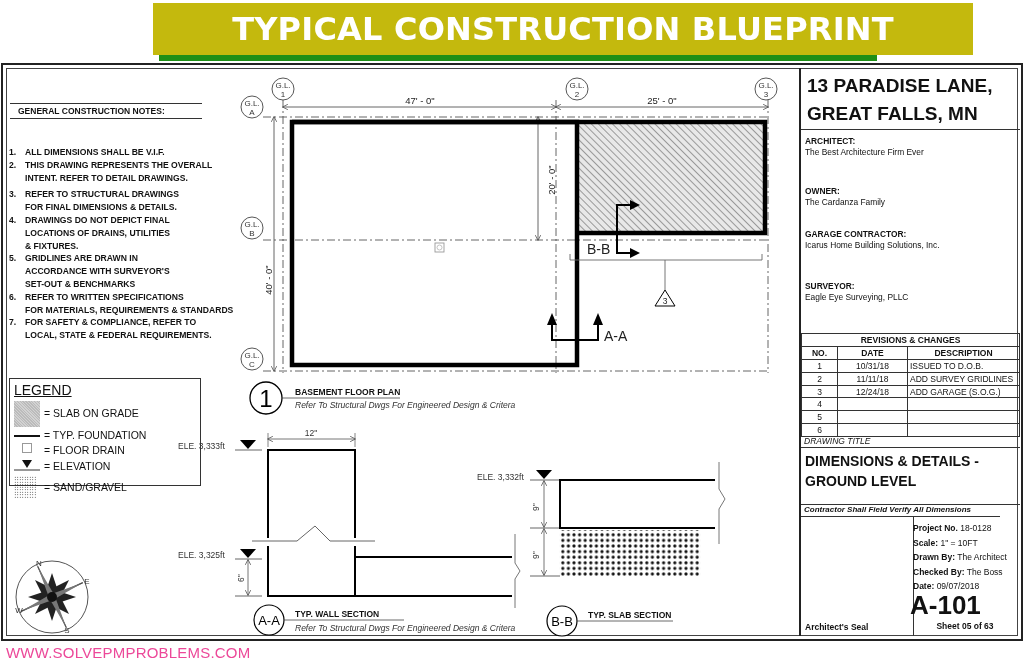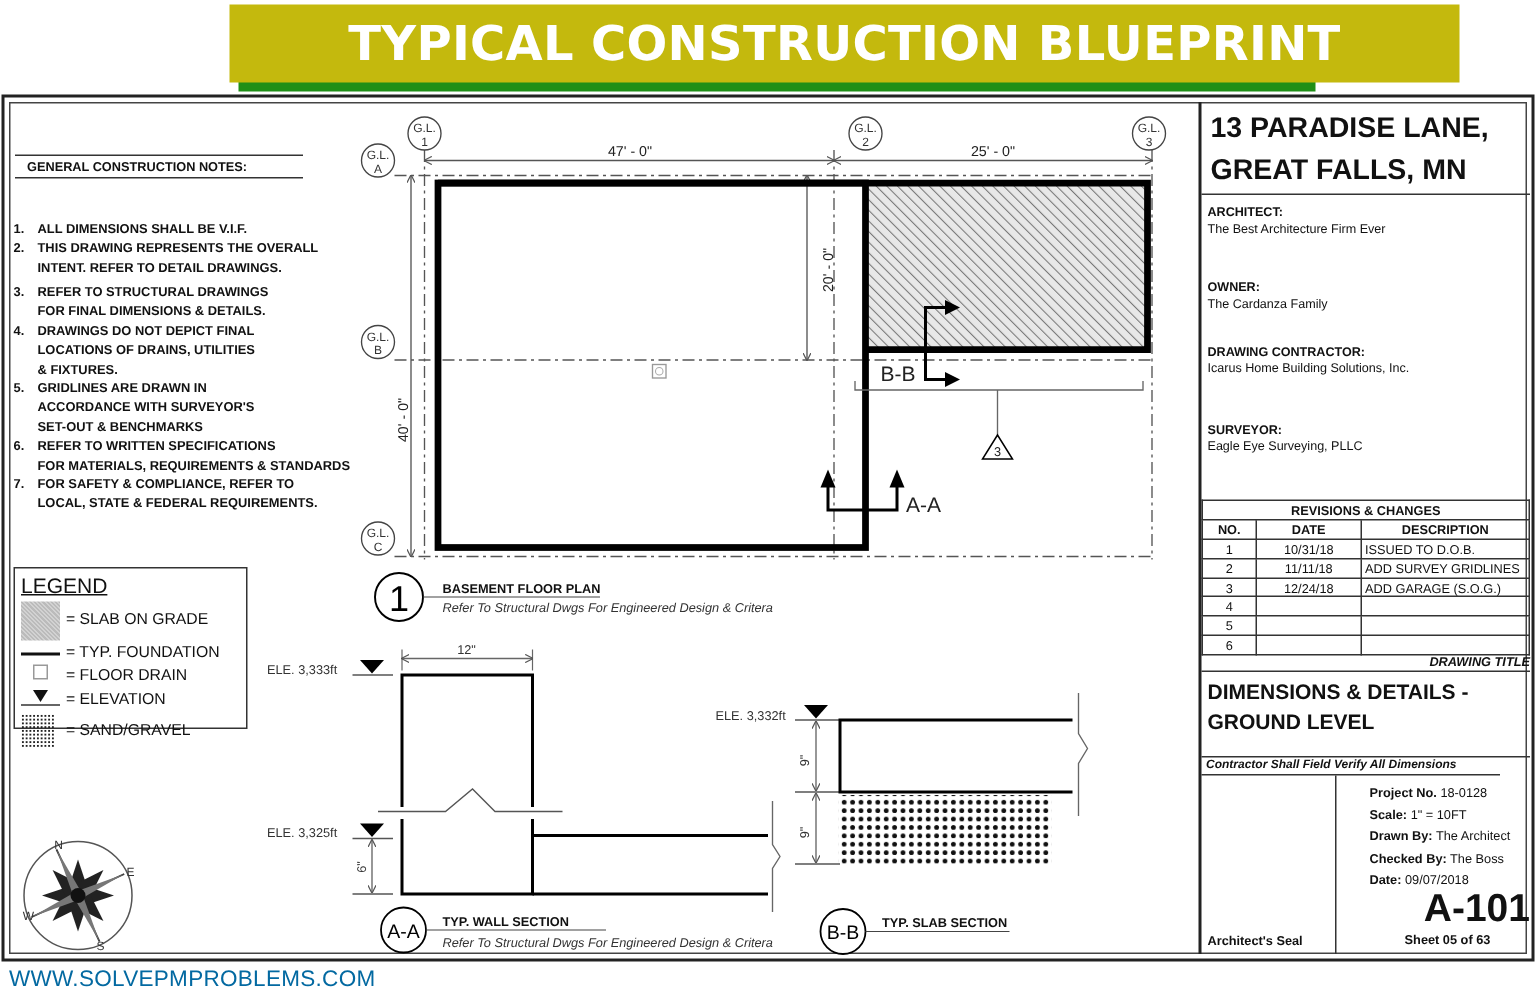--- a/index.html
+++ b/index.html
@@ -6,57 +6,57 @@
   html, body { width: 1024px; height: 662px; background: #ffffff; overflow: hidden; }
   body { position: relative; font-family: "Liberation Sans", sans-serif; color: #111; }
 
   .banner-shadow { position: absolute; left: 159px; top: 9px; width: 718px; height: 52px; background: #1f8f16; }
   .banner { position: absolute; left: 153px; top: 3px; width: 820px; height: 52px; background: #c4b90d; display: flex; align-items: center; justify-content: center; }
   .banner span { color: #fff; font-size: 32px; font-weight: bold; letter-spacing: 0.2px; font-family: "DejaVu Sans", sans-serif; }
 
   .sheet-outer { position: absolute; left: 1px; top: 63px; width: 1022px; height: 578px; border: 2px solid #222; }
   .sheet-inner { position: absolute; left: 6px; top: 68px; width: 1012px; height: 568px; border: 1px solid #444; }
 
-  .footer-url { position: absolute; left: 6px; top: 644px; font-size: 15px; color: #0369a1; letter-spacing: 0.2px; }
+  .footer-url { position: absolute; left: 6px; top: 644px; font-size: 15px; color: #ec4899; letter-spacing: 0.2px; }
 
   
   .notes-title { position: absolute; left: 10px; top: 103px; width: 192px; border-top: 1px solid #333; border-bottom: 1px solid #333; padding: 2px 8px; font-size: 8.5px; font-weight: bold; }
   .notes-list { position: absolute; left: 9px; top: 146px; font-size: 8.6px; font-weight: bold; line-height: 12.8px; }
   .note { display: flex; }
   .note .n { width: 16px; flex: none; }
   .note.gap { margin-top: 4px; }
 
   
-  .legend { position: absolute; left: 9px; top: 378px; width: 156px; height: 108px; border: 1px solid #333; }
+  .legend { position: absolute; left: 9px; top: 378px; width: 192px; height: 108px; border: 1px solid #333; }
   .legend-title { position: absolute; left: 4px; top: 3px; font-size: 14px; text-decoration: underline; }
   .leg-row { position: absolute; left: 34px; font-size: 10.5px; }
   .sw-slab { position: absolute; left: 4px; top: 22px; width: 26px; height: 26px; background: repeating-linear-gradient(45deg,#bbb 0 1px,#d2d2d2 1px 2px); }
   .sw-found { position: absolute; left: 4px; top: 56px; width: 26px; height: 2px; background: #111; }
   .sw-drain { position: absolute; left: 12px; top: 64px; width: 10px; height: 10px; border: 1px solid #999; }
   .sw-elev { position: absolute; left: 4px; top: 80px; width: 26px; height: 14px; }
   .sw-sand { position: absolute; left: 4px; top: 97px; width: 22px; height: 22px; background-image: radial-gradient(#222 40%, transparent 45%); background-size: 2.5px 2.5px; }
 
   
   .tb { position: absolute; left: 799px; top: 68px; width: 219px; height: 568px; border-left: 2px solid #222; }
   .tb-addr { position: absolute; left: 0; top: 0; width: 219px; height: 62px; border-bottom: 1px solid #333; padding: 4px 6px; font-size: 19px; font-weight: bold; line-height: 28px; }
   .tb-people { position: absolute; left: 4px; top: 68px; font-size: 8.4px; line-height: 11px; }
   .tb-people .lab { font-weight: bold; }
   .tb-people .grp { height: 43px; }
   .rev { position: absolute; left: 0; top: 265px; width: 219px; border-collapse: collapse; font-size: 8.5px; }
   .rev td, .rev th { border: 1px solid #333; height: 12.9px; padding: 0 2px; text-align: center; }
   .rev th { font-weight: bold; }
   .rev td.desc { text-align: left; }
-  .dt-label { position: absolute; left: 0; top: 368px; width: 219px; height: 12px; border-bottom: 1px solid #333; font-size: 8.5px; font-style: italic; font-weight: bold; padding-left: 3px; text-align: right; }
+  .dt-label { position: absolute; left: 0; top: 368px; width: 219px; height: 12px; border-bottom: 1px solid #333; font-size: 8.5px; font-style: italic; font-weight: normal; padding-left: 3px; }
   .dt-title { position: absolute; left: 0; top: 381px; width: 219px; height: 56px; border-bottom: 1px solid #333; padding: 2px 4px; font-size: 14px; font-weight: bold; line-height: 20px; }
   .dt-note { position: absolute; left: 0; top: 437px; width: 199px; height: 12px; border-bottom: 1px solid #333; font-size: 8px; font-style: italic; font-weight: bold; padding-left: 3px; }
-  .seal { position: absolute; left: 0; top: 449px; width: 90px; height: 119px; border-right: 1px solid #333; }
+  .seal { position: absolute; left: 0; top: 449px; width: 113px; height: 119px; border-right: 1px solid #333; }
   .seal span { position: absolute; left: 4px; bottom: 4px; font-size: 8.5px; font-weight: bold; }
   .proj { position: absolute; left: 112px; top: 453px; font-size: 8.5px; line-height: 14.6px; }
   .proj b { font-weight: bold; }
-  .sheetno { position: absolute; left: 109px; top: 522px; width: 110px; text-align: right; font-size: 26px; font-weight: bold; }
+  .sheetno { position: absolute; left: 109px; top: 522px; width: 110px; text-align: left; font-size: 26px; font-weight: bold; }
   .sheetof { position: absolute; left: 109px; top: 553px; width: 110px; text-align: center; font-size: 8.5px; font-weight: bold; }
 
   svg { position: absolute; left: 0; top: 0; }
   .dt { font-family: "Liberation Sans", sans-serif; }
 </style>
 </head>
 <body>
 
 <div class="banner-shadow"></div>
 <div class="banner">
@@ -317,21 +317,21 @@
   <div class="tb-people">
     <div class="grp" style="height:50px">
         <div class="lab">ARCHITECT:</div>
         <div>The Best Architecture Firm Ever</div>
       </div>
     <div class="grp">
         <div class="lab">OWNER:</div>
         <div>The Cardanza Family</div>
       </div>
     <div class="grp" style="height:52px">
-        <div class="lab">DRAWING CONTRACTOR:</div>
+        <div class="lab">GARAGE CONTRACTOR:</div>
         <div>Icarus Home Building Solutions, Inc.</div>
       </div>
     <div class="grp">
         <div class="lab">SURVEYOR:</div>
         <div>Eagle Eye Surveying, PLLC</div>
       </div>
   </div>
 
   <table class="rev">
     <tbody>

